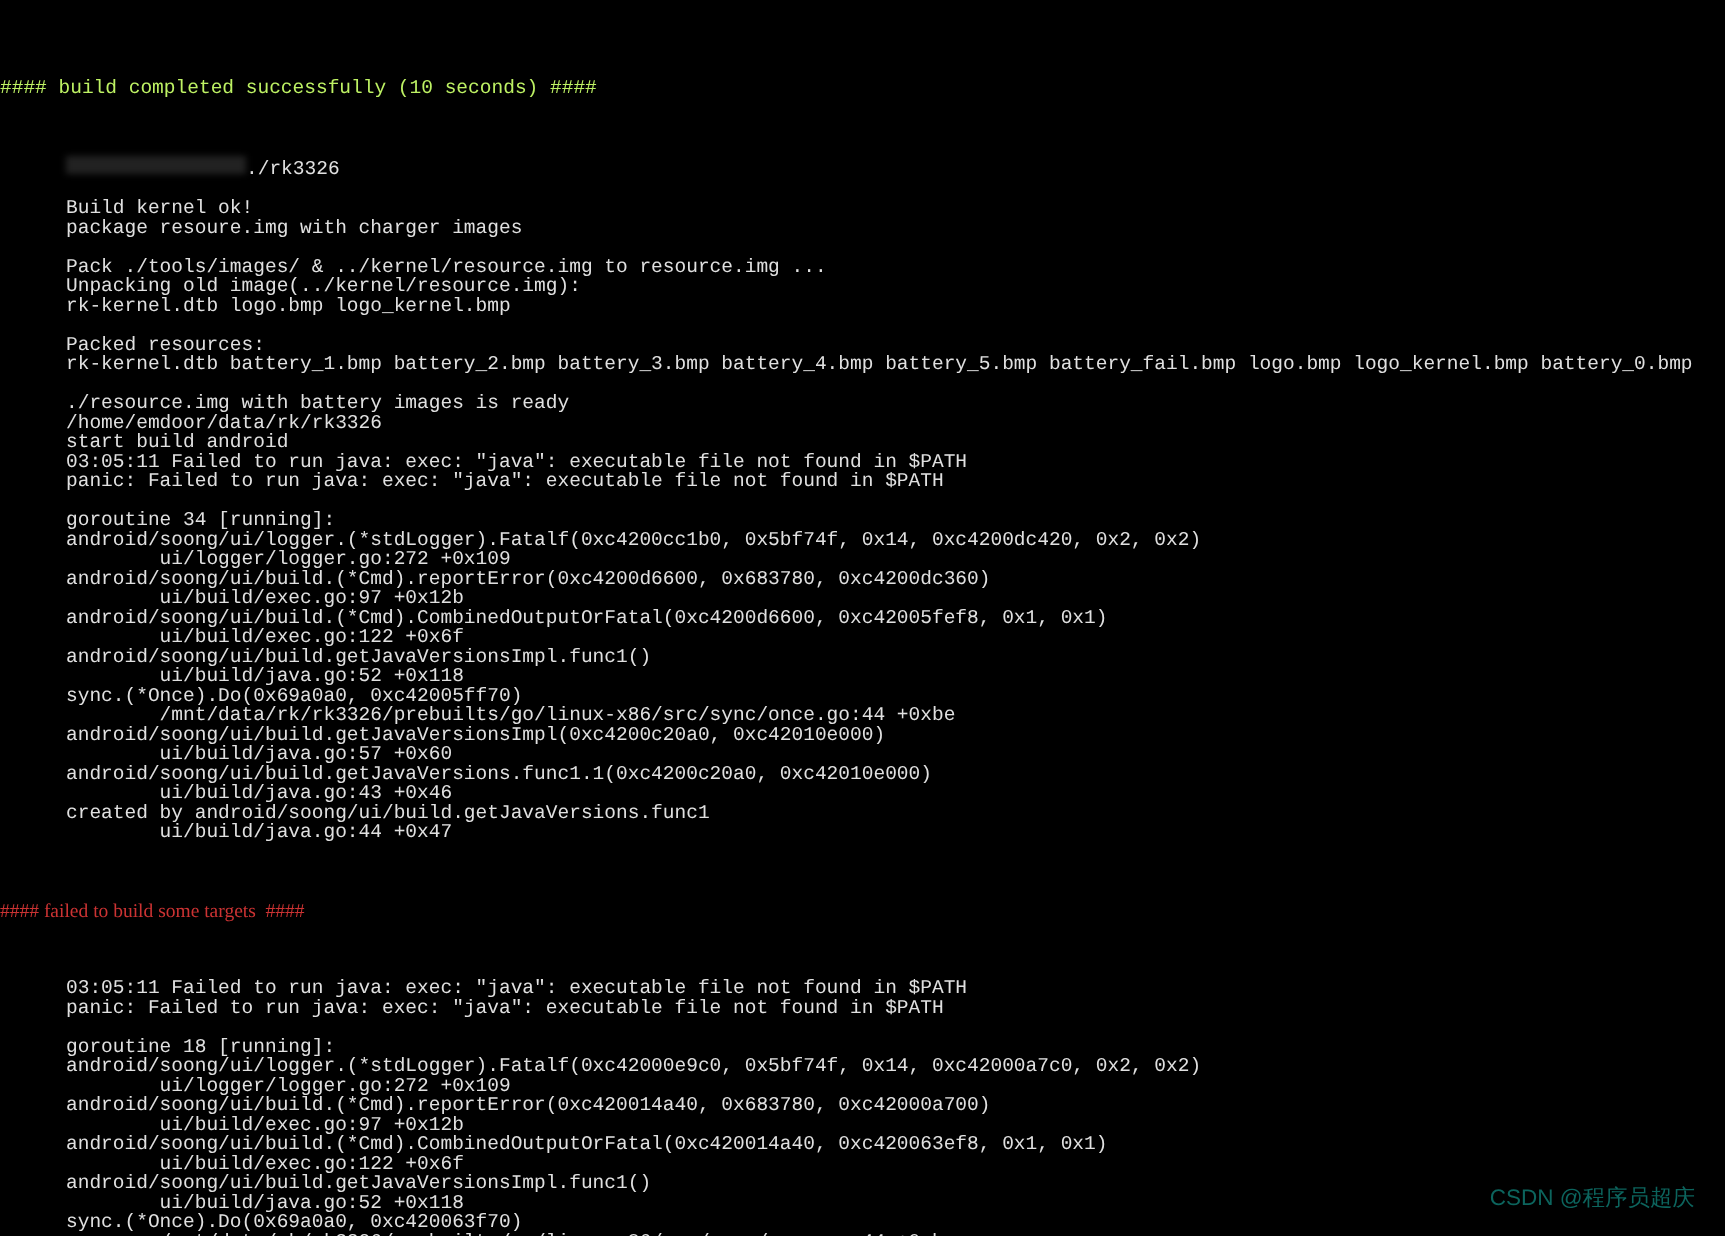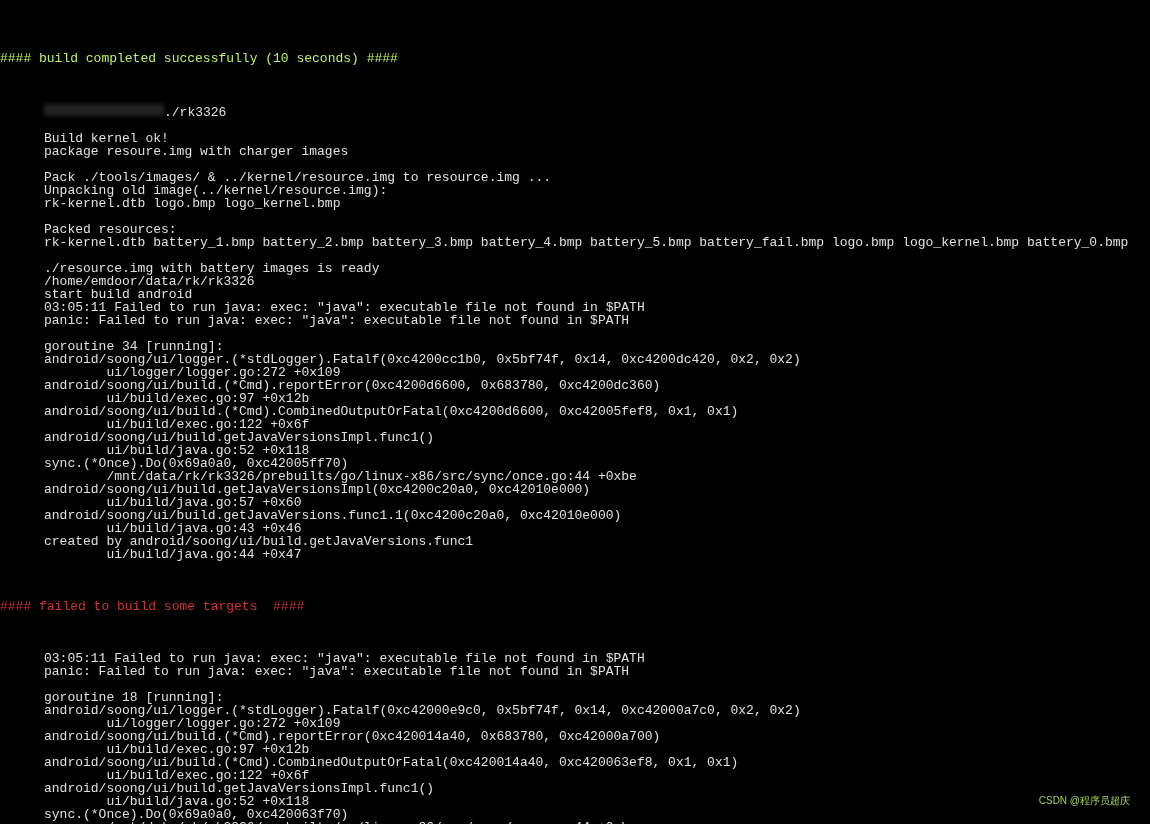--- a/index.html
+++ b/index.html
@@ -22,32 +22,33 @@
     }
     .line {
       display: block;
       white-space: pre;
     }
     .green {
       color: #bef264;
     }
     .red {
       color: #cc3333;
+      font-family: Liberation Serif, serif;
     }
     .white {
       color: #e0e0e0;
       padding-left: 44px;
     }
     .watermark {
       position: absolute;
       bottom: 18px;
       right: 20px;
-      color: #bef264;
+      color: #0f766e;
       font-family: Arial, sans-serif;
-      font-size: 10px;
+      font-size: 15px;
       opacity: 0.85;
     }
     .blur {
       filter: blur(2px);
       background: #222;
       display: inline-block;
       height: 12px;
       width: 120px;
     }
   </style>

